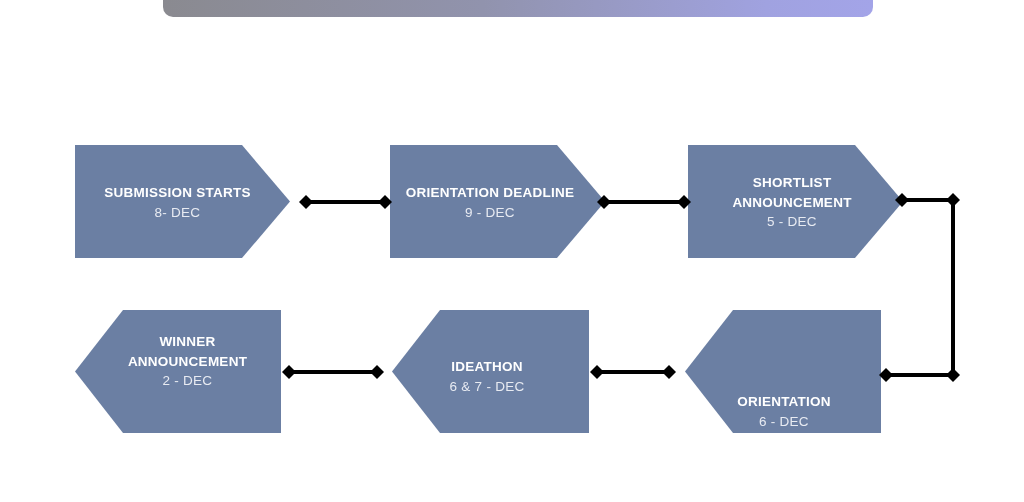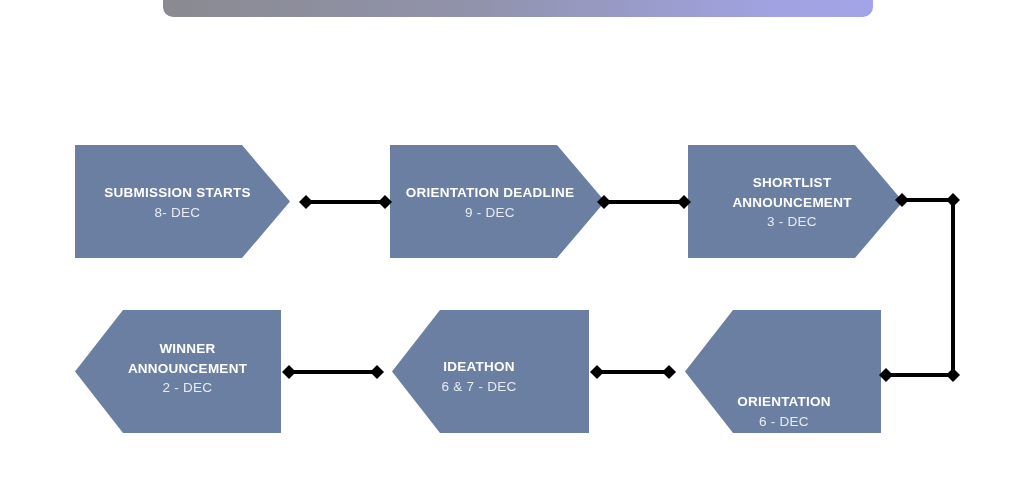--- a/index.html
+++ b/index.html
@@ -128,30 +128,30 @@
   </div>
 
   <div class="node-label" style="left:390px; top:183px; width:200px;">
     <span class="node-title">ORIENTATION DEADLINE</span>
     <span class="node-date">9 - DEC</span>
   </div>
 
   <div class="node-label" style="left:688px; top:173px; width:208px;">
     <span class="node-title">SHORTLIST</span>
     <span class="node-title">ANNOUNCEMENT</span>
-    <span class="node-date">3 - DEC</span>
+    <span class="node-date">5 - DEC</span>
   </div>
 
-  <div class="node-label" style="left:85px; top:339px; width:205px;">
+  <div class="node-label" style="left:85px; top:332px; width:205px;">
     <span class="node-title">WINNER</span>
     <span class="node-title">ANNOUNCEMENT</span>
     <span class="node-date">2 - DEC</span>
   </div>
 
-  <div class="node-label" style="left:384px; top:357px; width:190px;">
+  <div class="node-label" style="left:392px; top:357px; width:190px;">
     <span class="node-title">IDEATHON</span>
     <span class="node-date">6 &amp; 7 - DEC</span>
   </div>
 
   <div class="node-label" style="left:690px; top:357px; width:188px;margin-top:35px;">
     <span class="node-title">ORIENTATION</span>
     <span class="node-date">6 - DEC</span>
   </div>
 
 </div>

